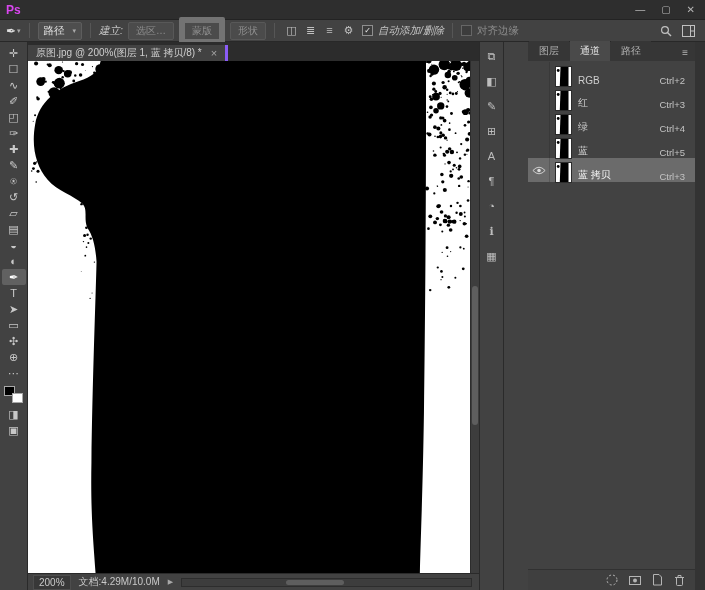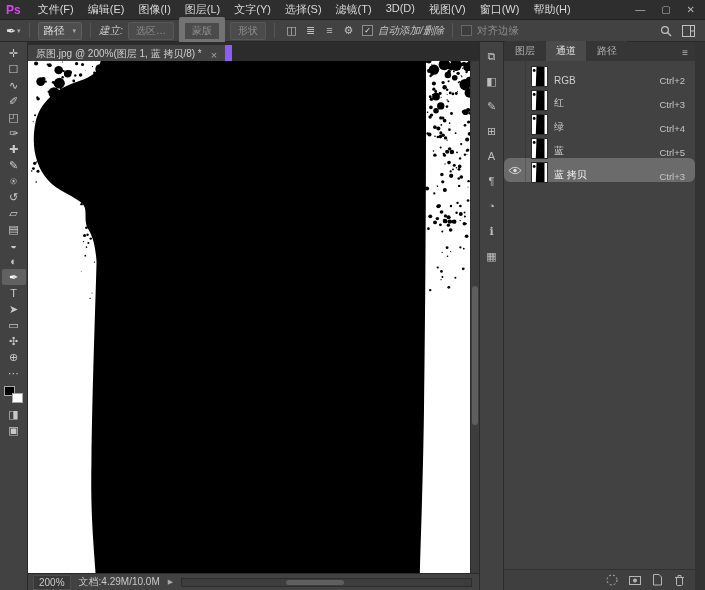--- a/index.html
+++ b/index.html
@@ -31,76 +31,63 @@
 
   .toolbar{width:28px;background:#424242;border-right:1px solid #2a2a2a;display:flex;flex-direction:column;align-items:center;padding-top:3px;flex:0 0 auto;}
   .tool{width:24px;height:16px;display:flex;align-items:center;justify-content:center;font-size:11px;color:#c8c8c8;border-radius:2px;line-height:1;}
   .tool.selected{background:#616161;color:#ffffff;}
   .swatches{position:relative;width:19px;height:17px;margin:5px 0 3px 0;flex:0 0 auto;}
   .fg-swatch{position:absolute;top:0;left:0;width:11px;height:10px;background:#000;border:1px solid #a8a8a8;}
   .bg-swatch{position:absolute;bottom:0;right:0;width:11px;height:10px;background:#fff;border:1px solid #a8a8a8;}
 
   .doc-area{flex:1;display:flex;flex-direction:column;background:#3c3c3c;min-width:0;}
   .tabbar{height:19px;background:#2c2c2c;display:flex;align-items:flex-end;flex:0 0 auto;}
-  .doc-tab{height:16px;background:#424242;color:#cfcfcf;font-size:10px;display:flex;align-items:flex-end;padding:0 8px;gap:9px;border-right:7px solid #8b5cf6;white-space:nowrap;}
+  .doc-tab{height:16px;background:#424242;color:#cfcfcf;font-size:10px;display:flex;align-items:center;padding:0 8px;gap:9px;border-right:3px solid #8b5cf6;white-space:nowrap;}
   .tab-close{color:#a5a5a5;font-size:11px;}
 
   .canvas-wrap{flex:1;display:flex;min-height:0;}
   svg.canvas{flex:1;height:100%;display:block;background:#fff;}
   .vscroll{width:9px;background:#3d3d3d;border-left:1px solid #2d2d2d;position:relative;flex:0 0 auto;}
   .vthumb{position:absolute;left:1px;right:1px;top:44%;height:27%;background:#5e5e5e;border-radius:4px;}
 
   .statusbar{height:17px;background:#424242;border-top:1px solid #2a2a2a;display:flex;align-items:center;font-size:10px;color:#c9c9c9;padding:0 5px;gap:8px;flex:0 0 auto;}
   .zoom-field{background:#383838;border:1px solid #4d4d4d;padding:0 5px;line-height:13px;}
   .flyout{font-size:7px;color:#a8a8a8;}
   .hscroll{flex:1;height:9px;background:#3d3d3d;border:1px solid #2d2d2d;position:relative;margin-right:2px;}
   .hthumb{position:absolute;top:1px;bottom:1px;left:36%;width:58px;background:#5e5e5e;border-radius:4px;}
 
   .right-strip{width:24px;background:#424242;border-left:1px solid #2a2a2a;display:flex;flex-direction:column;align-items:center;padding-top:7px;gap:10px;flex:0 0 auto;}
   .strip-icon{width:18px;height:15px;display:flex;align-items:center;justify-content:center;color:#bdbdbd;font-size:11px;line-height:1;}
 
-  .panel{width:192px;background:#424242;border-left:1px solid #2a2a2a;display:flex;flex-direction:column;flex:0 0 auto;}
+  .panel{width:192px;background:#424242;border-left:1px solid #2a2a2a;display:flex;flex-direction:column;flex:0 0 auto;padding-left:24px;}
   .panel-tabs{height:19px;background:#363636;display:flex;align-items:flex-end;padding-left:1px;flex:0 0 auto;}
   .tabs-flex{display:flex;gap:1px;align-items:flex-end;}
   .panel-tab{padding:3px 10px 3px 10px;font-size:10px;color:#b2b2b2;background:#363636;}
   .panel-tab.active{background:#4a4a4a;color:#e5e5e5;}
   .panel-menu{margin-left:auto;color:#b5b5b5;padding:0 7px 3px 0;font-size:10px;}
   .channel-list{flex:1;background:#424242;padding-top:1px;overflow:hidden;}
   .channel-row{height:24px;display:flex;align-items:flex-end;font-size:10px;color:#cfcfcf;}
-  .channel-row.selected{background:#6b6b6b;color:#f4f4f4;border-radius:6px;}
+  .channel-row.selected{background:#6b6b6b;color:#f4f4f4;}
   .eye-cell{width:22px;height:100%;display:flex;align-items:center;justify-content:center;border-right:1px solid #393939;flex:0 0 auto;}
   .channel-row.selected .eye-cell{border-right-color:#5a5a5a;}
   .thumb{margin:0 7px 0 6px;line-height:0;outline:1px solid #2c2c2c;flex:0 0 auto;}
   .ch-name{white-space:nowrap;}
   .shortcut{margin-left:auto;padding-right:10px;color:#c3c3c3;font-size:9.5px;}
   .panel-footer{height:21px;background:#3f3f3f;border-top:1px solid #313131;display:flex;justify-content:flex-end;align-items:center;gap:9px;padding:0 9px;flex:0 0 auto;}
   .footer-icon{line-height:0;}
 
   .right-edge{width:10px;background:#333;flex:0 0 auto;}
 </style>
 </head>
 <body>
 
 <div class="app">
 
   <div class="menubar">
     <span class="ps-logo">Ps</span>
-    <div style="display:flex;">
-        <span class="menu-item">文件(F)</span>
-        <span class="menu-item">编辑(E)</span>
-        <span class="menu-item">图像(I)</span>
-        <span class="menu-item">图层(L)</span>
-        <span class="menu-item">文字(Y)</span>
-        <span class="menu-item">选择(S)</span>
-        <span class="menu-item">滤镜(T)</span>
-        <span class="menu-item">3D(D)</span>
-        <span class="menu-item">视图(V)</span>
-        <span class="menu-item">窗口(W)</span>
-        <span class="menu-item">帮助(H)</span>
-      </div>
     <div class="win-controls">
       <span>—</span>
       <span>▢</span>
       <span>✕</span>
     </div>
   </div>
 
   <div class="optionsbar">
     <span class="tool-preview">
       <span>✒</span>

